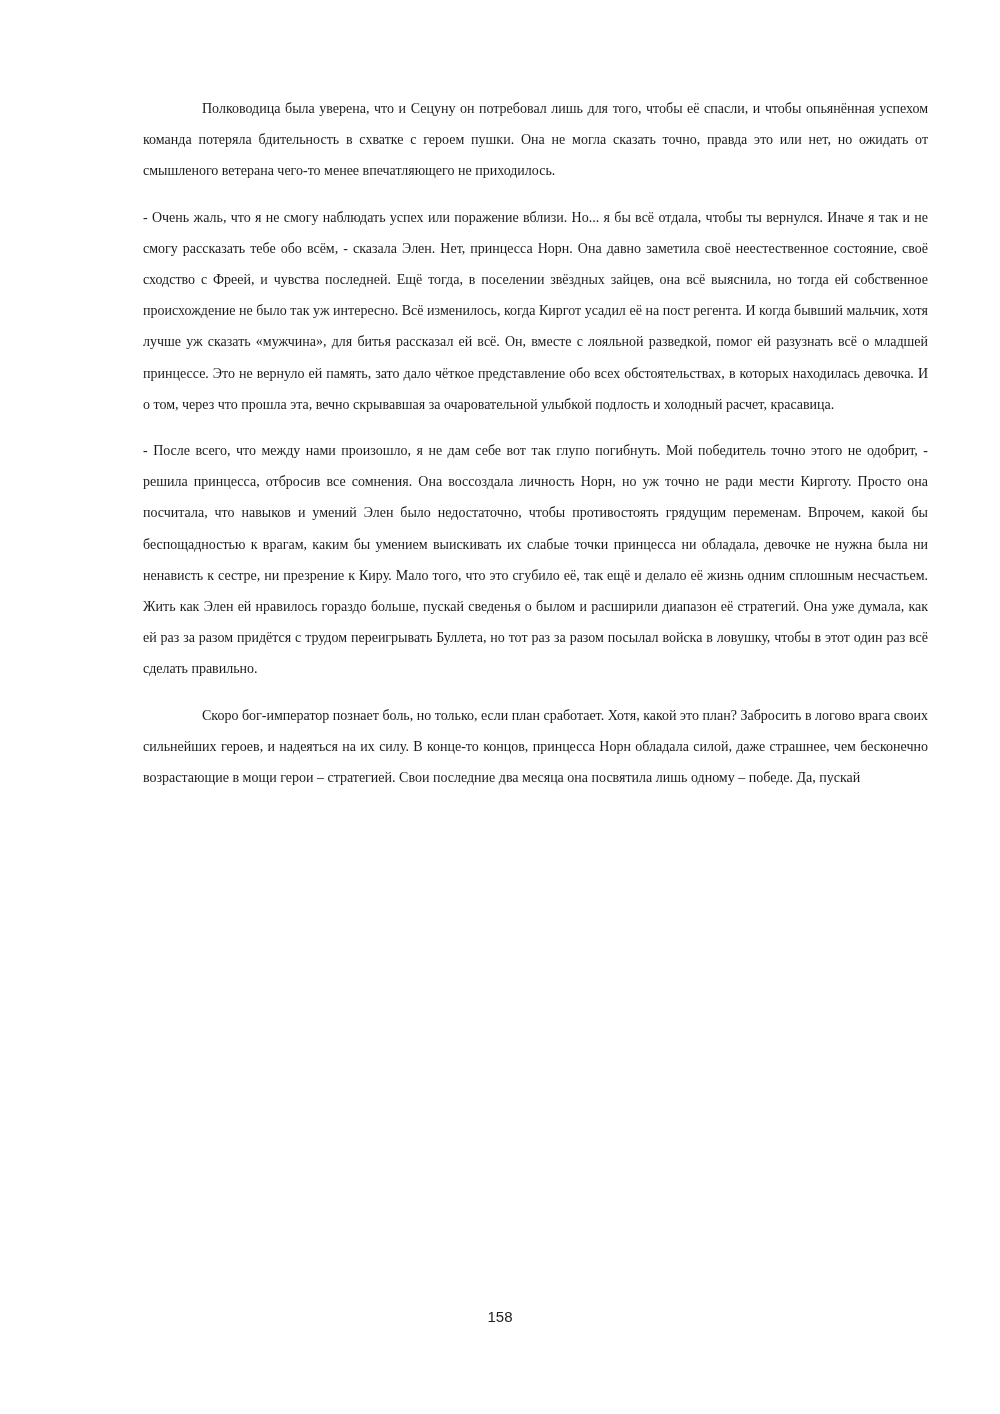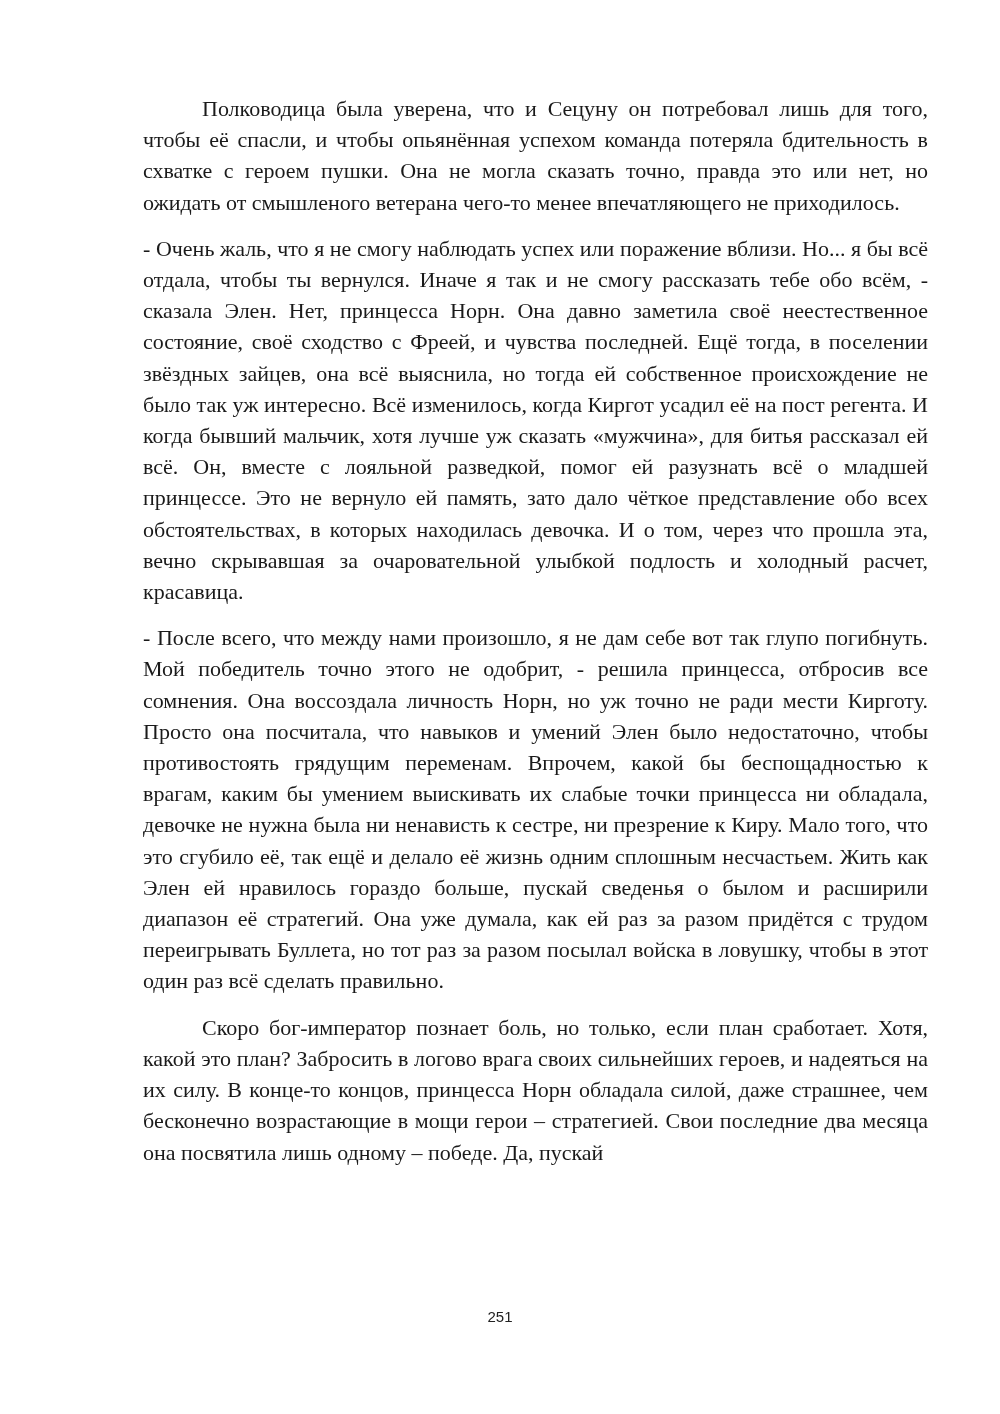--- a/index.html
+++ b/index.html
@@ -1,32 +1,32 @@
 <!DOCTYPE html>
 <html><head>
 <meta charset="utf-8">
 <style>
   html, body { margin: 0; padding: 0; background: #ffffff; }
   body { width: 1000px; height: 1414px; position: relative; overflow: hidden; }
   .page {
     position: absolute; left: 143px; top: 93px; width: 785px;
     font-family: "Liberation Serif", "DejaVu Serif", serif;
-    font-size: 22px; line-height: 31.2px; color: #1a1a1a;
+    font-size: 14px; line-height: 31.2px; color: #1a1a1a;
     text-align: justify;
   }
   .para { margin: 0 0 15px 0; }
   .para.indent { text-indent: 59px; }
   .page-number {
     position: absolute; top: 1308px; left: 0; width: 1000px; text-align: center;
     font-family: "Liberation Sans", "DejaVu Sans", sans-serif; font-size: 15px; color: #222;
   }
 </style>
 </head>
 <body>
 
 <div class="page">
   <p class="para indent">Полководица была уверена, что и Сецуну он потребовал лишь для того, чтобы её спасли, и чтобы опьянённая успехом команда потеряла бдительность в схватке с героем пушки. Она не могла сказать точно, правда это или нет, но ожидать от смышленого ветерана чего-то менее впечатляющего не приходилось.</p>
   <p class="para">- Очень жаль, что я не смогу наблюдать успех или поражение вблизи. Но... я бы всё отдала, чтобы ты вернулся. Иначе я так и не смогу рассказать тебе обо всём, - сказала Элен. Нет, принцесса Норн. Она давно заметила своё неестественное состояние, своё сходство с Фреей, и чувства последней. Ещё тогда, в поселении звёздных зайцев, она всё выяснила, но тогда ей собственное происхождение не было так уж интересно. Всё изменилось, когда Киргот усадил её на пост регента. И когда бывший мальчик, хотя лучше уж сказать «мужчина», для битья рассказал ей всё. Он,  вместе с лояльной разведкой, помог ей разузнать всё о младшей принцессе. Это не вернуло ей память, зато дало чёткое представление обо всех обстоятельствах, в которых находилась девочка. И о том, через что прошла эта, вечно скрывавшая за очаровательной улыбкой подлость и холодный расчет, красавица.</p>
   <p class="para">- После всего, что между нами произошло, я не дам себе вот так глупо погибнуть. Мой победитель точно этого не одобрит, - решила принцесса, отбросив все сомнения. Она воссоздала личность Норн, но уж точно не ради мести Кирготу. Просто она посчитала, что навыков и умений Элен было недостаточно, чтобы противостоять грядущим переменам. Впрочем, какой бы беспощадностью к врагам, каким бы умением выискивать их слабые точки принцесса ни обладала, девочке не нужна была ни ненависть к сестре, ни презрение к Киру. Мало того, что это сгубило её, так ещё и делало её жизнь одним сплошным несчастьем. Жить как Элен ей нравилось гораздо больше, пускай сведенья о былом и расширили диапазон её стратегий. Она уже думала, как ей раз за разом придётся с трудом переигрывать Буллета, но тот раз за разом посылал войска в ловушку, чтобы в этот один раз всё сделать правильно.</p>
   <p class="para indent">Скоро бог-император познает боль, но только, если план сработает. Хотя, какой это план? Забросить в логово врага своих сильнейших героев, и надеяться на их силу. В конце-то концов, принцесса Норн обладала силой, даже страшнее, чем бесконечно возрастающие в мощи герои – стратегией. Свои последние два месяца она посвятила лишь одному – победе. Да, пускай</p>
 </div>
 
-<div class="page-number">251</div>
+<div class="page-number">158</div>
 
 </body></html>

